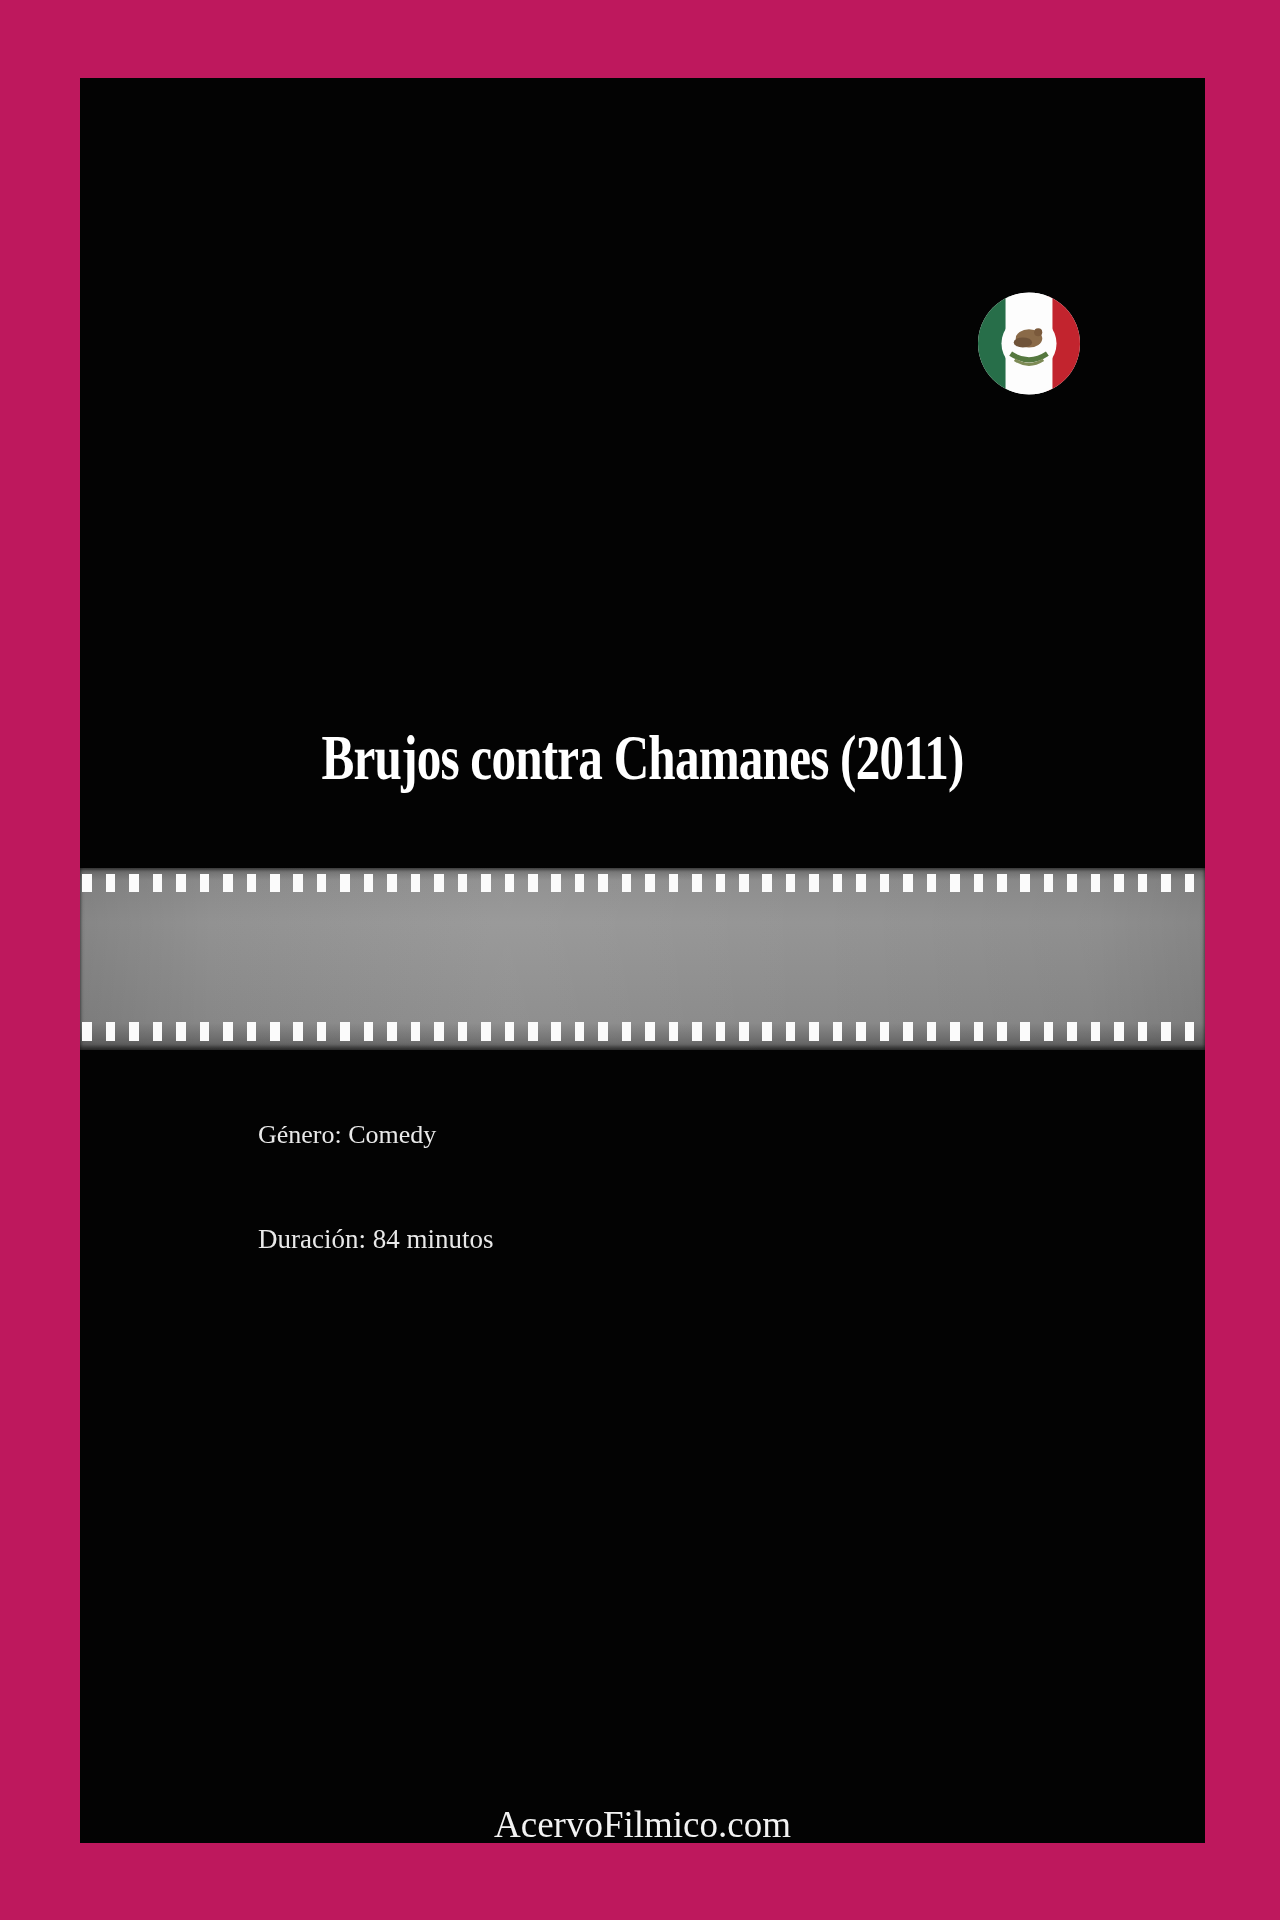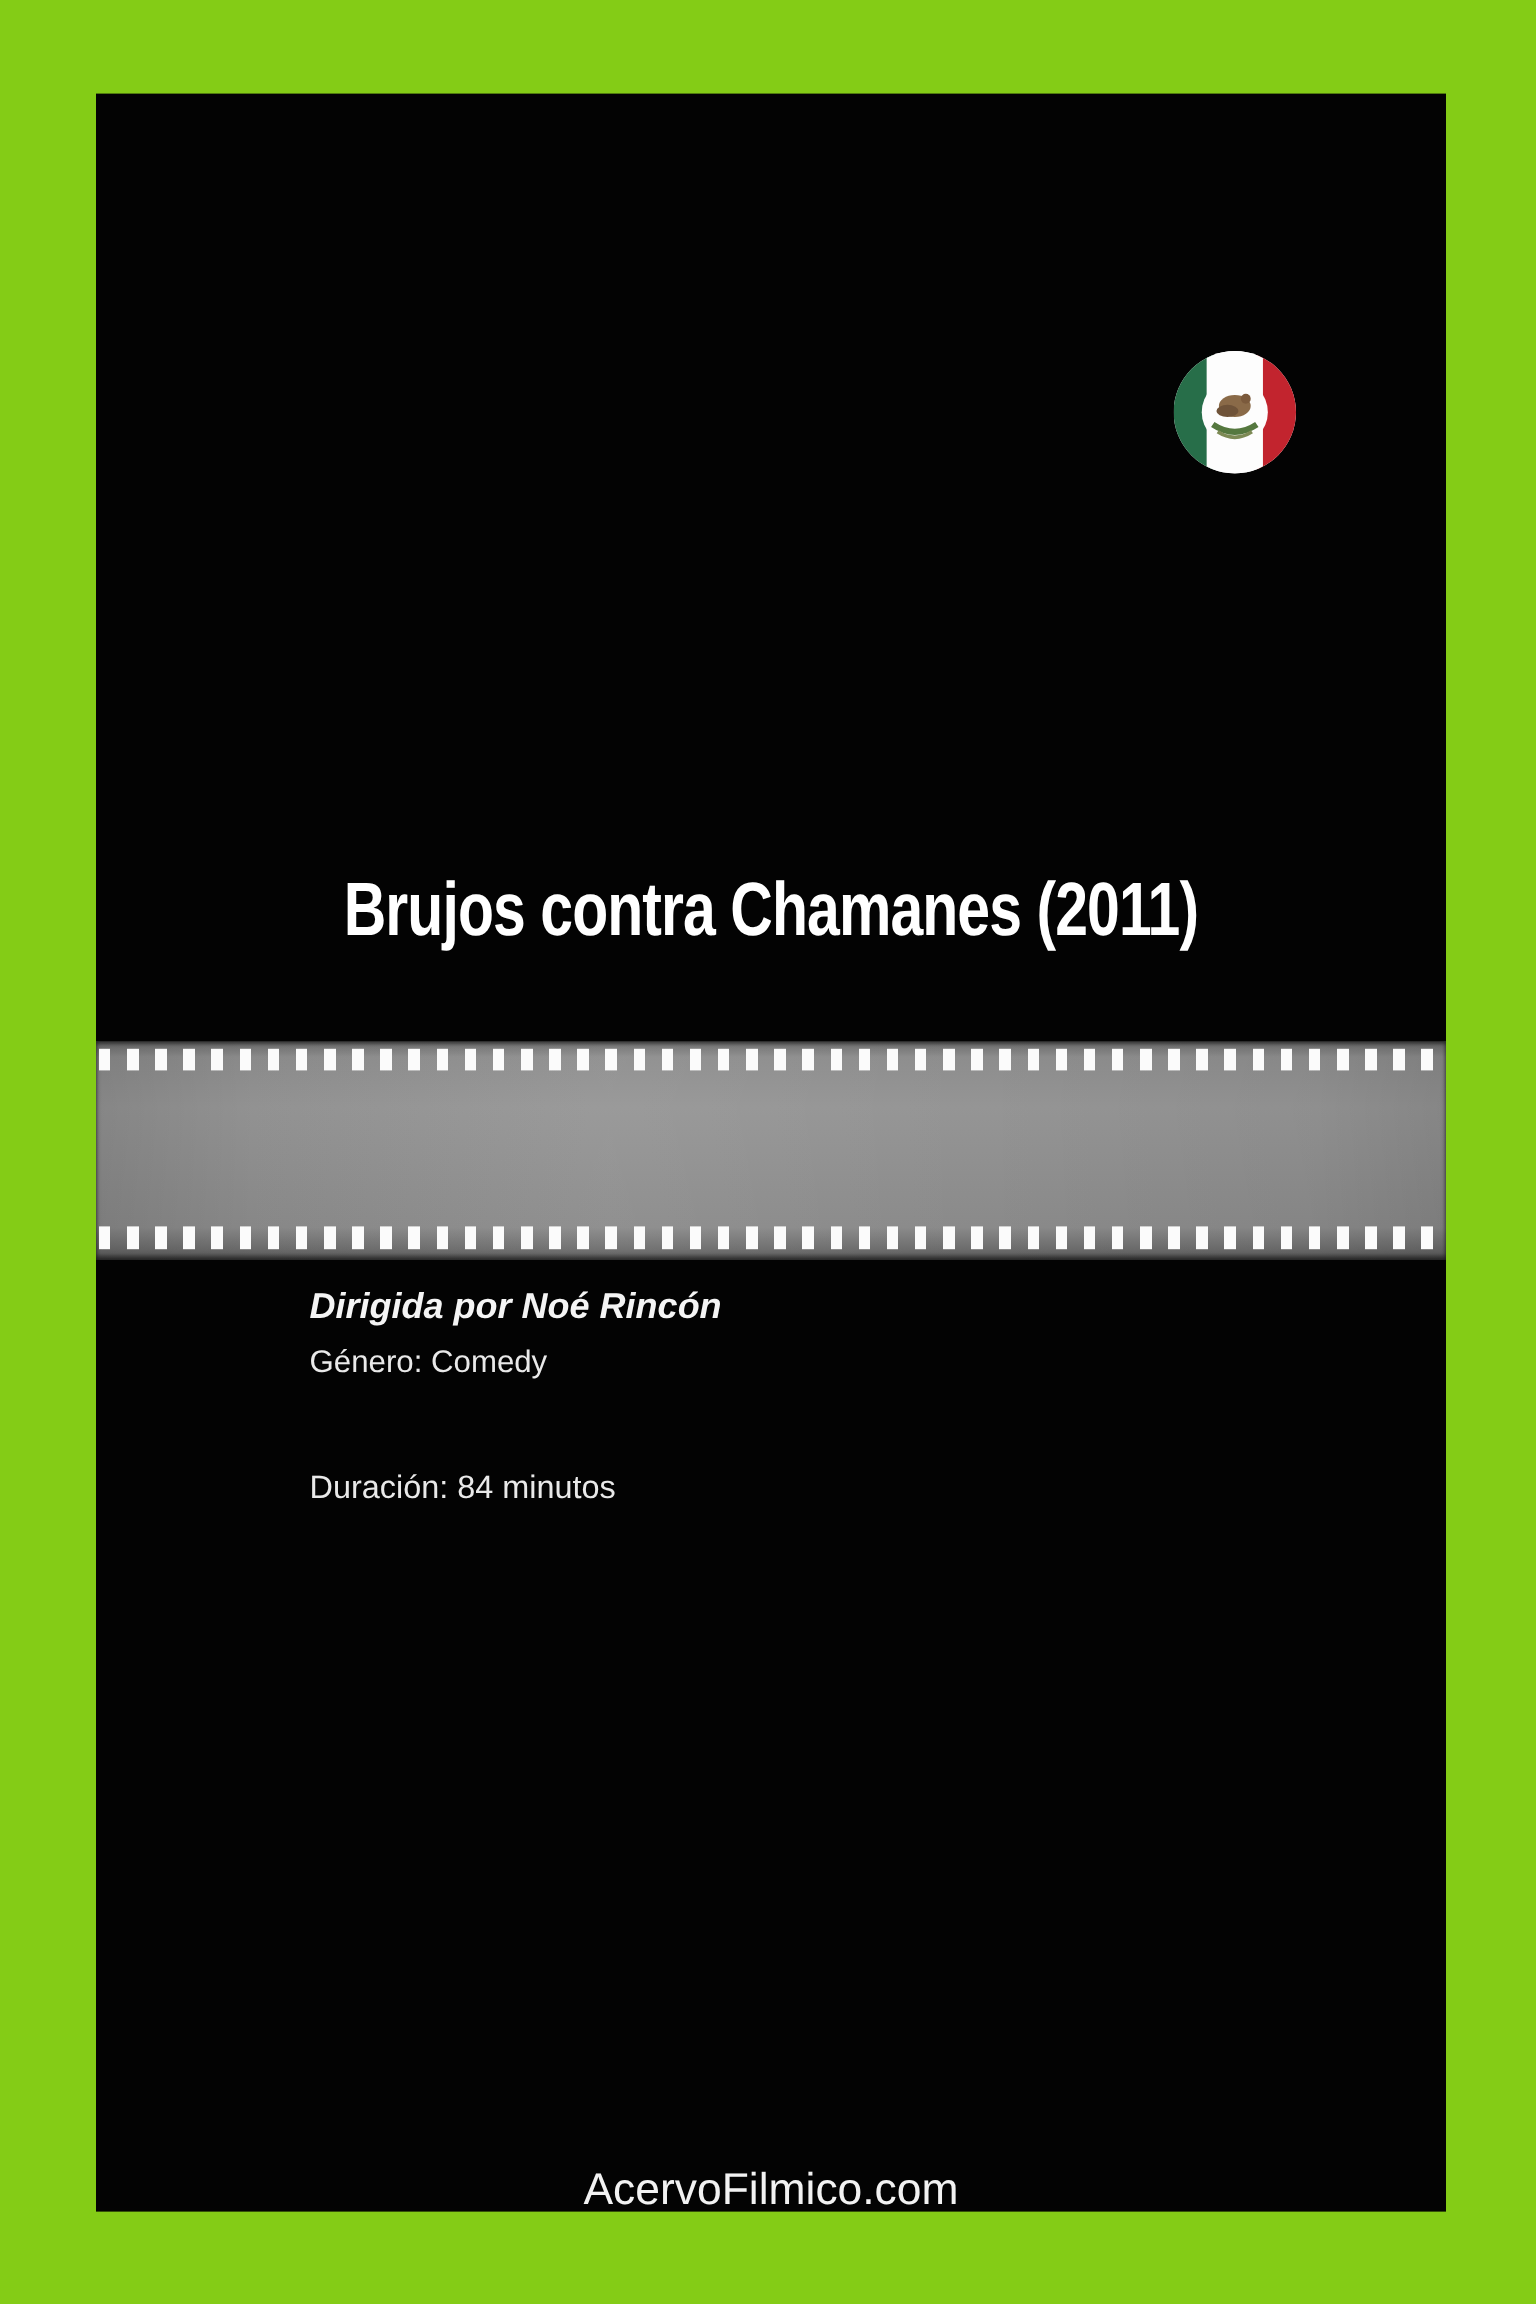--- a/index.html
+++ b/index.html
@@ -8,21 +8,22 @@
     width: 1280px;
     height: 1920px;
     background: #868686;
     font-family: "Liberation Sans", sans-serif;
     overflow: hidden;
   }
   .canvas {
     position: relative;
     width: 1280px;
     height: 1920px;
-    background: #84cc16;
+    background: #be185d;
+    font-family: Liberation Serif, serif;
   }
   .poster {
     position: absolute;
     left: 80px;
     top: 78px;
     width: 1125px;
     height: 1765px;
     background: #030303;
     overflow: hidden;
   }
@@ -151,20 +152,19 @@
 
     <div class="title-wrap">
       <div class="title-text">Brujos contra Chamanes (2011)</div>
     </div>
 
     <div class="film-strip">
       <div class="perf-row top"></div>
       <div class="perf-row bottom"></div>
     </div>
 
-    <div class="credit-line director">Dirigida por Noé Rincón</div>
     <div class="credit-line genre">Género: Comedy</div>
     <div class="credit-line duration">Duración: 84 minutos</div>
 
     <div class="website">AcervoFilmico.com</div>
 
   </div>
 </div>
 
 </body></html>

